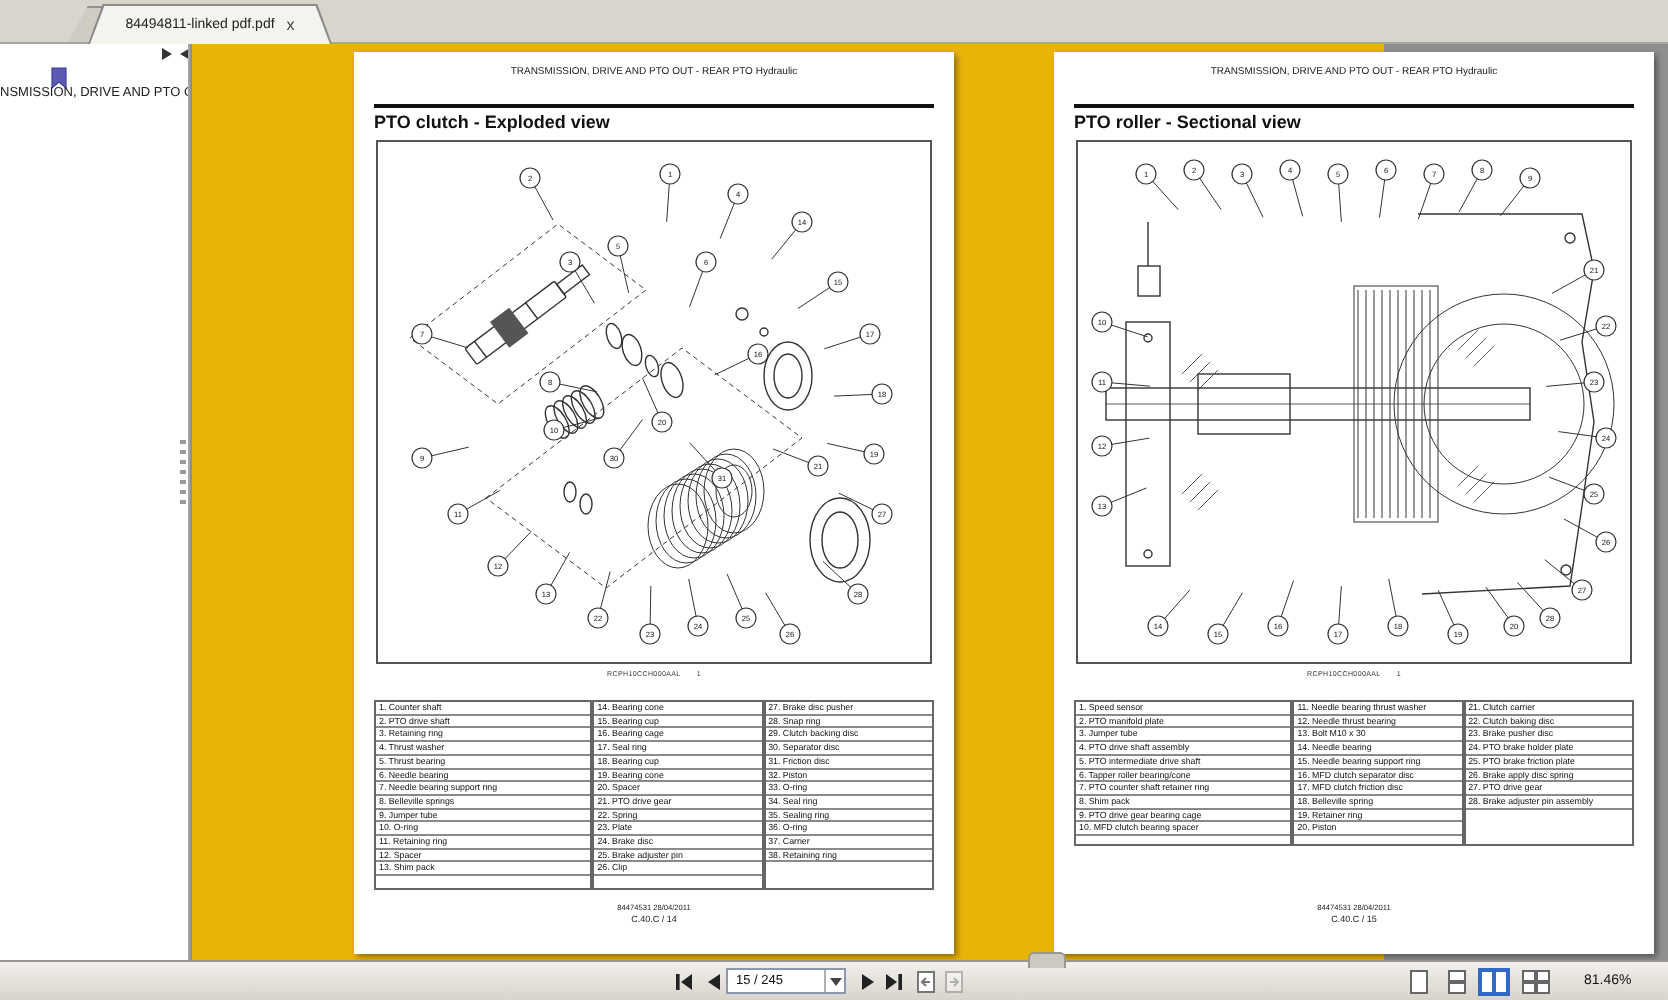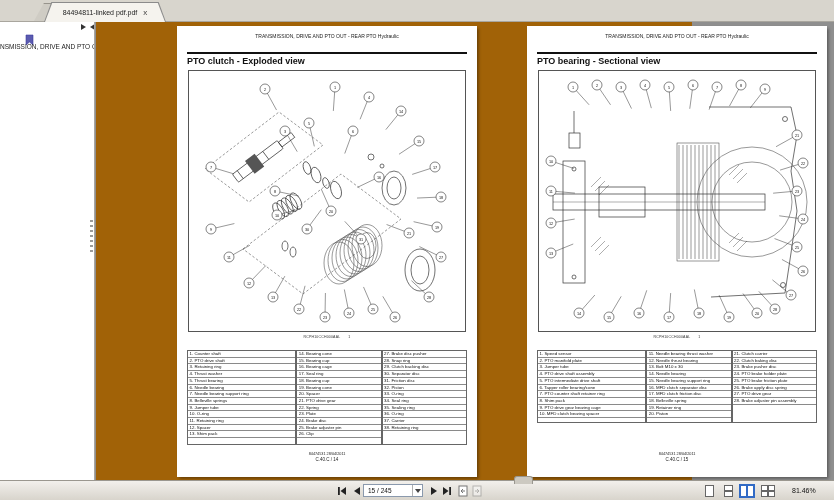--- a/index.html
+++ b/index.html
@@ -23,21 +23,21 @@
     border-right:1px solid #a8a5a0;overflow:hidden;}
   .panel-btns{position:absolute;left:80px;top:1px;display:flex;gap:3px;}
   .panel-btn{width:6px;height:7px;display:flex;align-items:center;justify-content:center;}
   .bm-icon{position:absolute;left:24px;top:10px;}
   .bm-text{position:absolute;left:0;top:21px;width:95px;font-size:6.5px;color:#222;
     white-space:nowrap;overflow:hidden;}
   .splitter{position:absolute;left:90px;top:198px;width:3px;height:34px;
     background:repeating-linear-gradient(#9a9a9a 0 2px,transparent 2px 5px);}
 
   
-  .viewer{position:absolute;left:96px;top:22px;width:596px;height:458px;background:#a16207;}
+  .viewer{position:absolute;left:96px;top:22px;width:596px;height:458px;background:#eab308;}
   .page{position:absolute;top:4px;width:300px;height:451px;background:#ffffff;
     box-shadow:1.5px 1.5px 3px rgba(0,0,0,.4);}
   .page.p1{left:81px;} .page.p2{left:431px;}
   .ph{position:absolute;left:0;top:7px;width:100%;text-align:center;font-size:5px;color:#222;
     white-space:nowrap;}
   .rule{position:absolute;left:10px;right:10px;top:26px;height:1.6px;background:#111;}
   .pt{position:absolute;left:10px;top:30px;font-size:9px;font-weight:bold;color:#111;
     white-space:nowrap;}
   .figbox{position:absolute;left:11px;top:44px;width:278px;height:262px;border:0.8px solid #555;}
   .figbox svg{position:absolute;left:0;top:0;}
@@ -297,21 +297,21 @@
           <div class="prow">38. Retaining ring</div>
         </div>
     </div>
     <div class="pf1">84474531 28/04/2011</div>
     <div class="pf2">C.40.C / 14</div>
   </div>
 
   <div class="page p2">
     <div class="ph">TRANSMISSION, DRIVE AND PTO OUT - REAR PTO Hydraulic</div>
     <div class="rule"></div>
-    <div class="pt">PTO bearing - Sectional view</div>
+    <div class="pt">PTO roller - Sectional view</div>
     <div class="figbox">
       <svg id="fig2" width="278" height="260" viewBox="0 0 278 260">
         <g stroke="#333" fill="none" stroke-width="0.7">
           <path d="M170,36 L252,36 L258,64 L252,100 L258,140 L252,182 L246,222 L172,226"></path>
           <circle cx="213" cy="131" r="55" stroke-width="0.5"></circle>
           <circle cx="213" cy="131" r="40" stroke-width="0.5"></circle>
           <rect x="14" y="123" width="212" height="16"></rect>
           <line x1="14" y1="131" x2="226" y2="131" stroke-width="0.4"></line>
           <rect x="60" y="116" width="46" height="30"></rect>
           <rect x="24" y="90" width="22" height="122"></rect>

